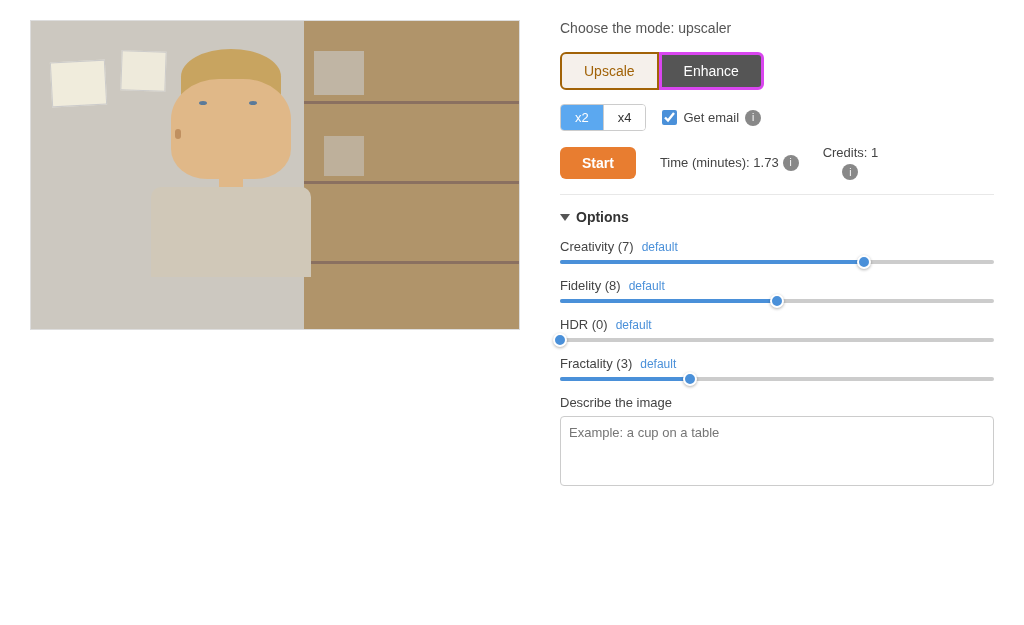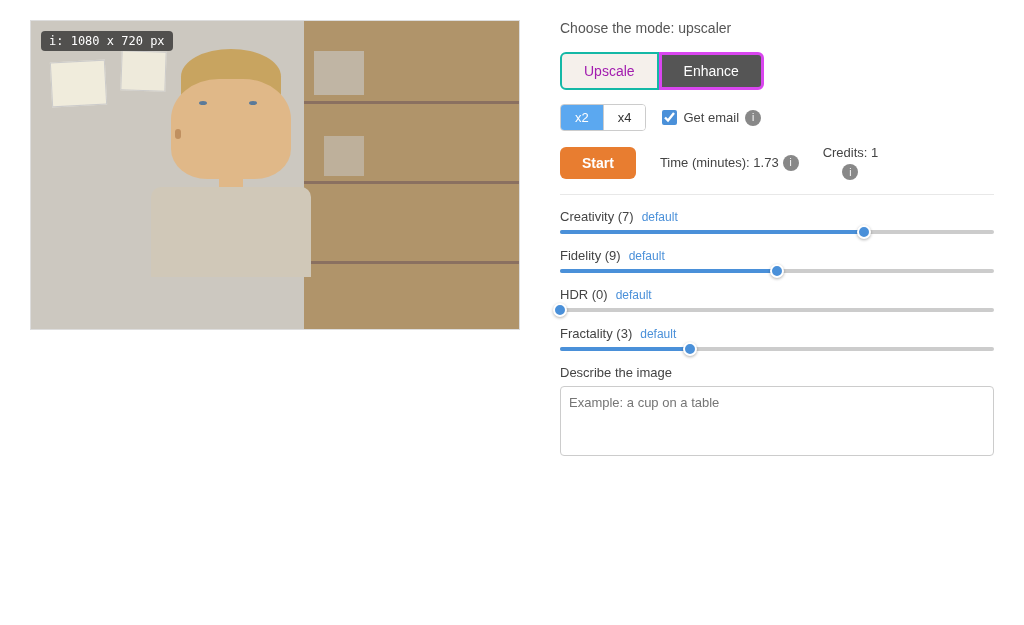--- a/index.html
+++ b/index.html
@@ -95,22 +95,22 @@
     .mode-btn {
       padding: 8px 22px;
       font-size: 14px;
       cursor: pointer;
       border: 1px solid #ccc;
       background: #f5f0eb;
       color: #333;
     }
     .mode-btn.active {
       background: #f5f0eb;
-      color: #a21caf;
-      border: 2px solid #14b8a6;
+      color: #a16207;
+      border: 2px solid #a16207;
     }
     .mode-btn.inactive {
       background: #555;
       color: #fff;
       border: 3px solid #d946ef;
     }
     .mode-btn:first-child {
       border-radius: 6px 0 0 6px;
     }
     .mode-btn:last-child {
@@ -319,21 +319,20 @@
           <div style="position:absolute;top:52px;left:28px;width:8px;height:4px;background:#5a7a9a;border-radius:50%;"></div>
           <div style="position:absolute;top:52px;left:78px;width:8px;height:4px;background:#5a7a9a;border-radius:50%;"></div>
 
           <div style="position:absolute;top:118px;left:48px;width:24px;height:24px;background:#e0b888;"></div>
 
           <div style="position:absolute;top:138px;left:-20px;width:160px;height:90px;background:#d0c8b8;border-radius:10px 10px 0 0;"></div>
 
           <div style="position:absolute;top:80px;left:4px;width:6px;height:10px;background:#c09060;border-radius:3px;"></div>
         </div>
       </div>
-      <div class="image-badge">i: 1080 x 720 px</div>
     </div>
 
   </div>
 
   <div class="right-panel">
 
     <div class="section-label">Choose the mode: upscaler</div>
 
     <div class="mode-buttons">
       <button class="mode-btn active">Upscale</button>
@@ -359,38 +358,42 @@
         <span class="info-icon">i</span>
       </div>
       <div class="credits-info">
         <span>Credits: 1</span>
         <span class="info-icon">i</span>
       </div>
     </div>
 
     <div class="divider"></div>
 
+    <div class="options-header">
+      <span class="triangle-down"></span>
+      <span>Options</span>
+    </div>
 
     <div class="slider-row">
       <div class="slider-label-row">
         <span>Creativity (7)</span>
         <a class="default-link">default</a>
       </div>
       <div style="position:relative;width:100%;">
         <div class="slider-track">
           <div class="slider-fill" style="width:70%;"></div>
           <div class="slider-thumb" style="left:70%;"></div>
         </div>
         <input type="range" min="0" max="10" value="7" style="position: absolute; top: -4px; left: 0px; width: 100%; opacity: 0; height: 14px;">
       </div>
     </div>
 
     <div class="slider-row">
       <div class="slider-label-row">
-        <span>Fidelity (9)</span>
+        <span>Fidelity (8)</span>
         <a class="default-link">default</a>
       </div>
       <div style="position:relative;width:100%;">
         <div class="slider-track">
           <div class="slider-fill" style="width:50%;"></div>
           <div class="slider-thumb" style="left:50%;"></div>
         </div>
         <input type="range" min="0" max="10" value="5" style="position: absolute; top: -4px; left: 0px; width: 100%; opacity: 0; height: 14px;">
       </div>
     </div>

